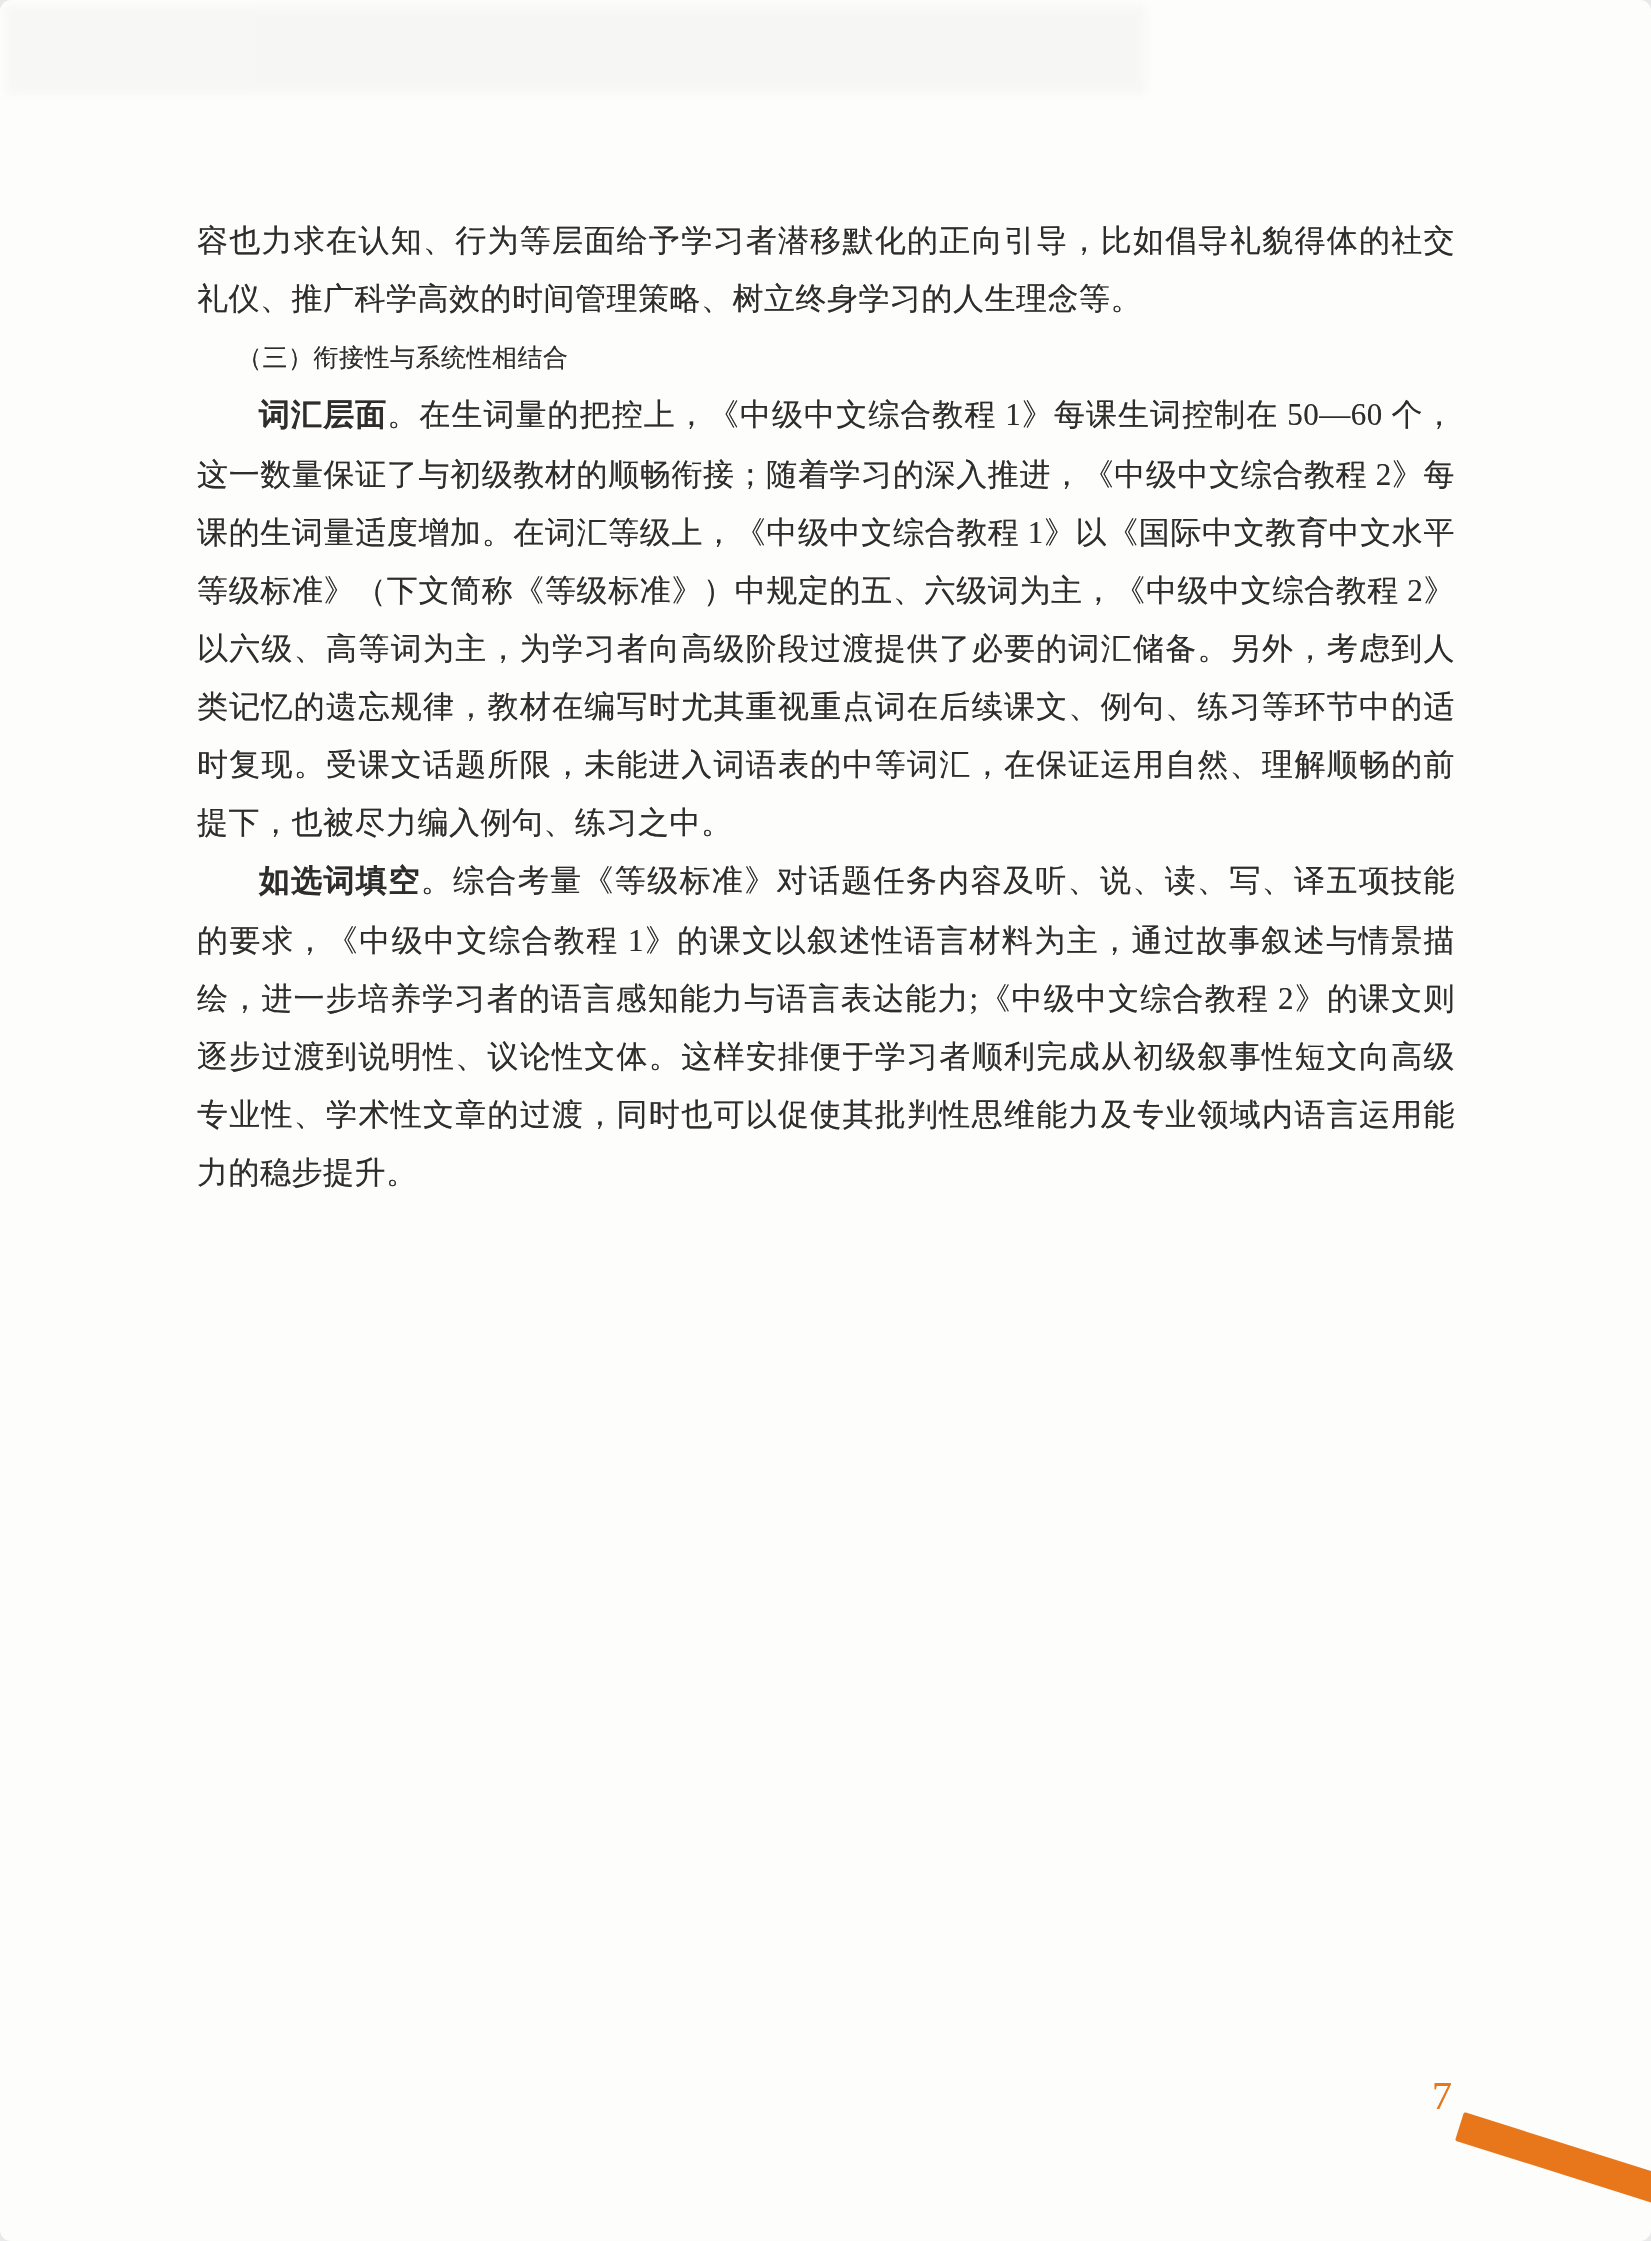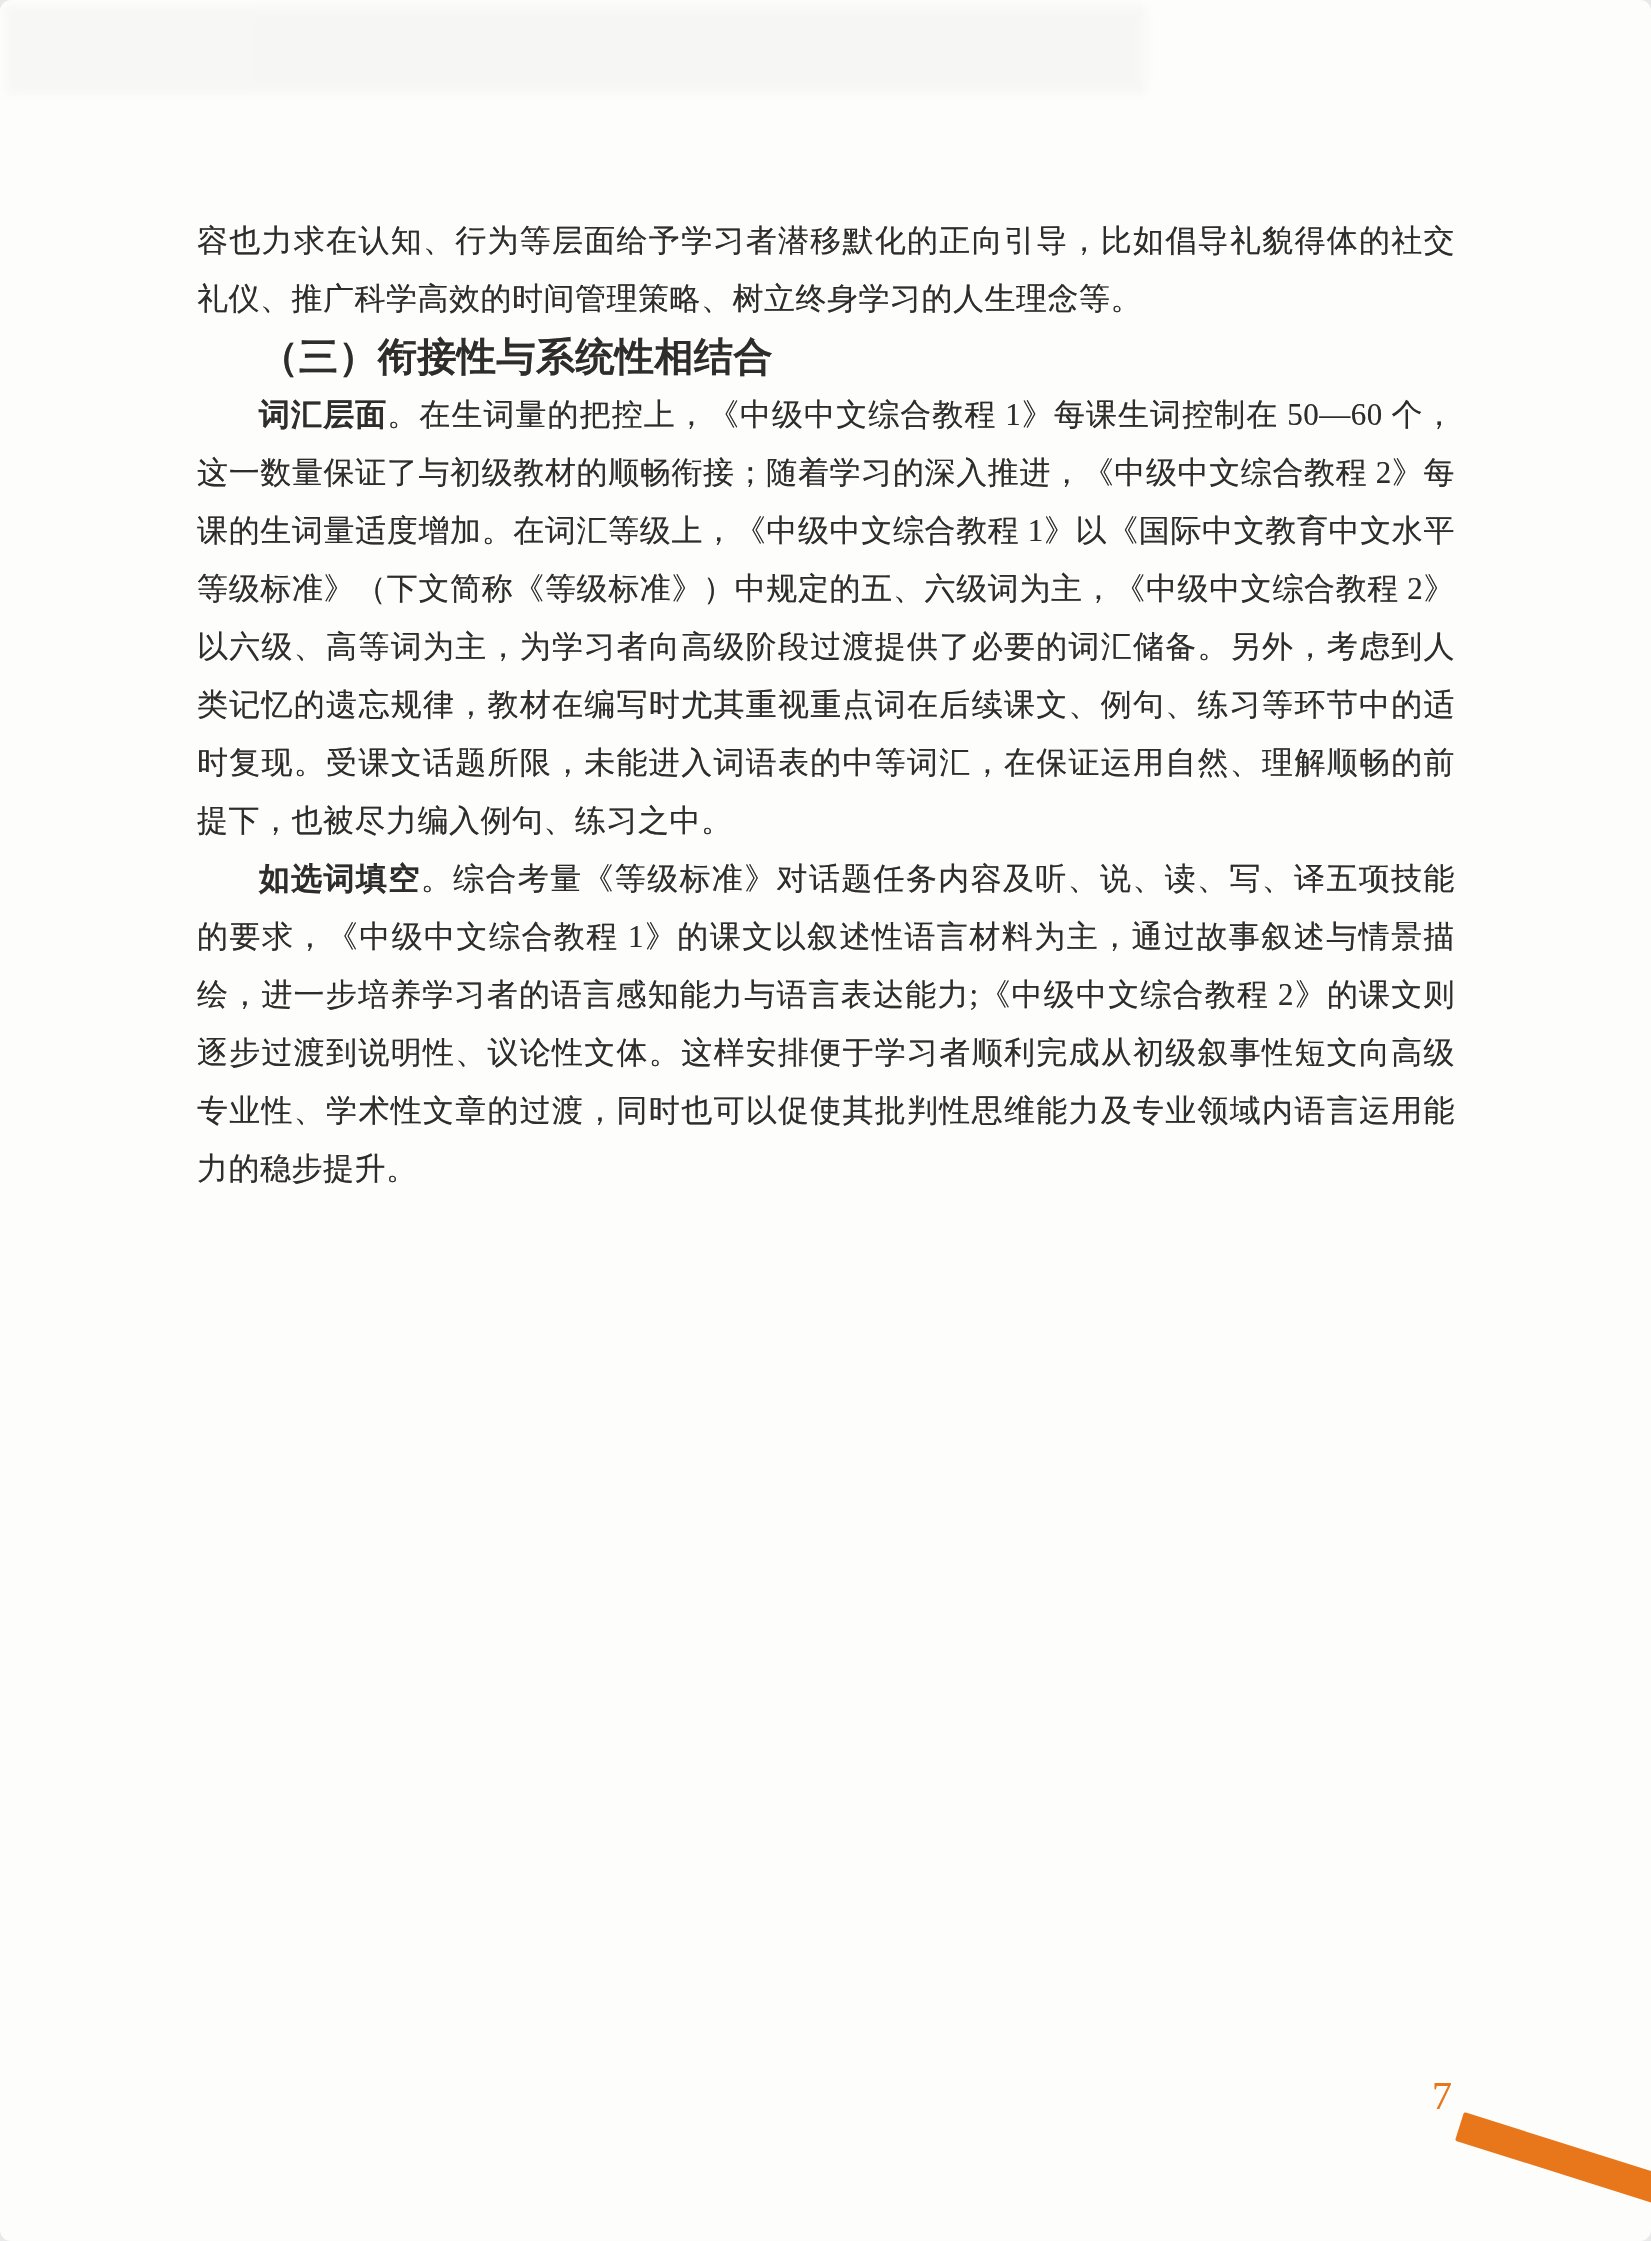--- a/index.html
+++ b/index.html
@@ -32,27 +32,27 @@
     line-height: 58px;
     letter-spacing: 0.5px;
     text-align: justify;
     text-shadow: 0 0 0.6px rgba(60,60,60,0.55);
   }
   p.para { margin: 0; text-indent: 2em; }
   p.para.no-indent { text-indent: 0; }
   p.heading {
     margin: 0;
     text-indent: 1.6em;
-    font-weight: 700;
+    font-weight: 400;
     font-family: "Liberation Sans", "DejaVu Sans", sans-serif;
-    font-size: 39px;
+    font-size: 25px;
     letter-spacing: 0.5px;
   }
   .para strong {
-    font-family: Liberation Serif, serif;
+    font-family: Liberation Mono, monospace;
     font-weight: 700;
   }
   .page-number {
     position: absolute;
     left: 1432px;
     top: 2076px;
     font-size: 40px;
     line-height: 1;
     font-family: "Liberation Serif", "DejaVu Serif", serif;
     text-shadow: 0 0 0.5px rgba(232,122,30,0.6);

